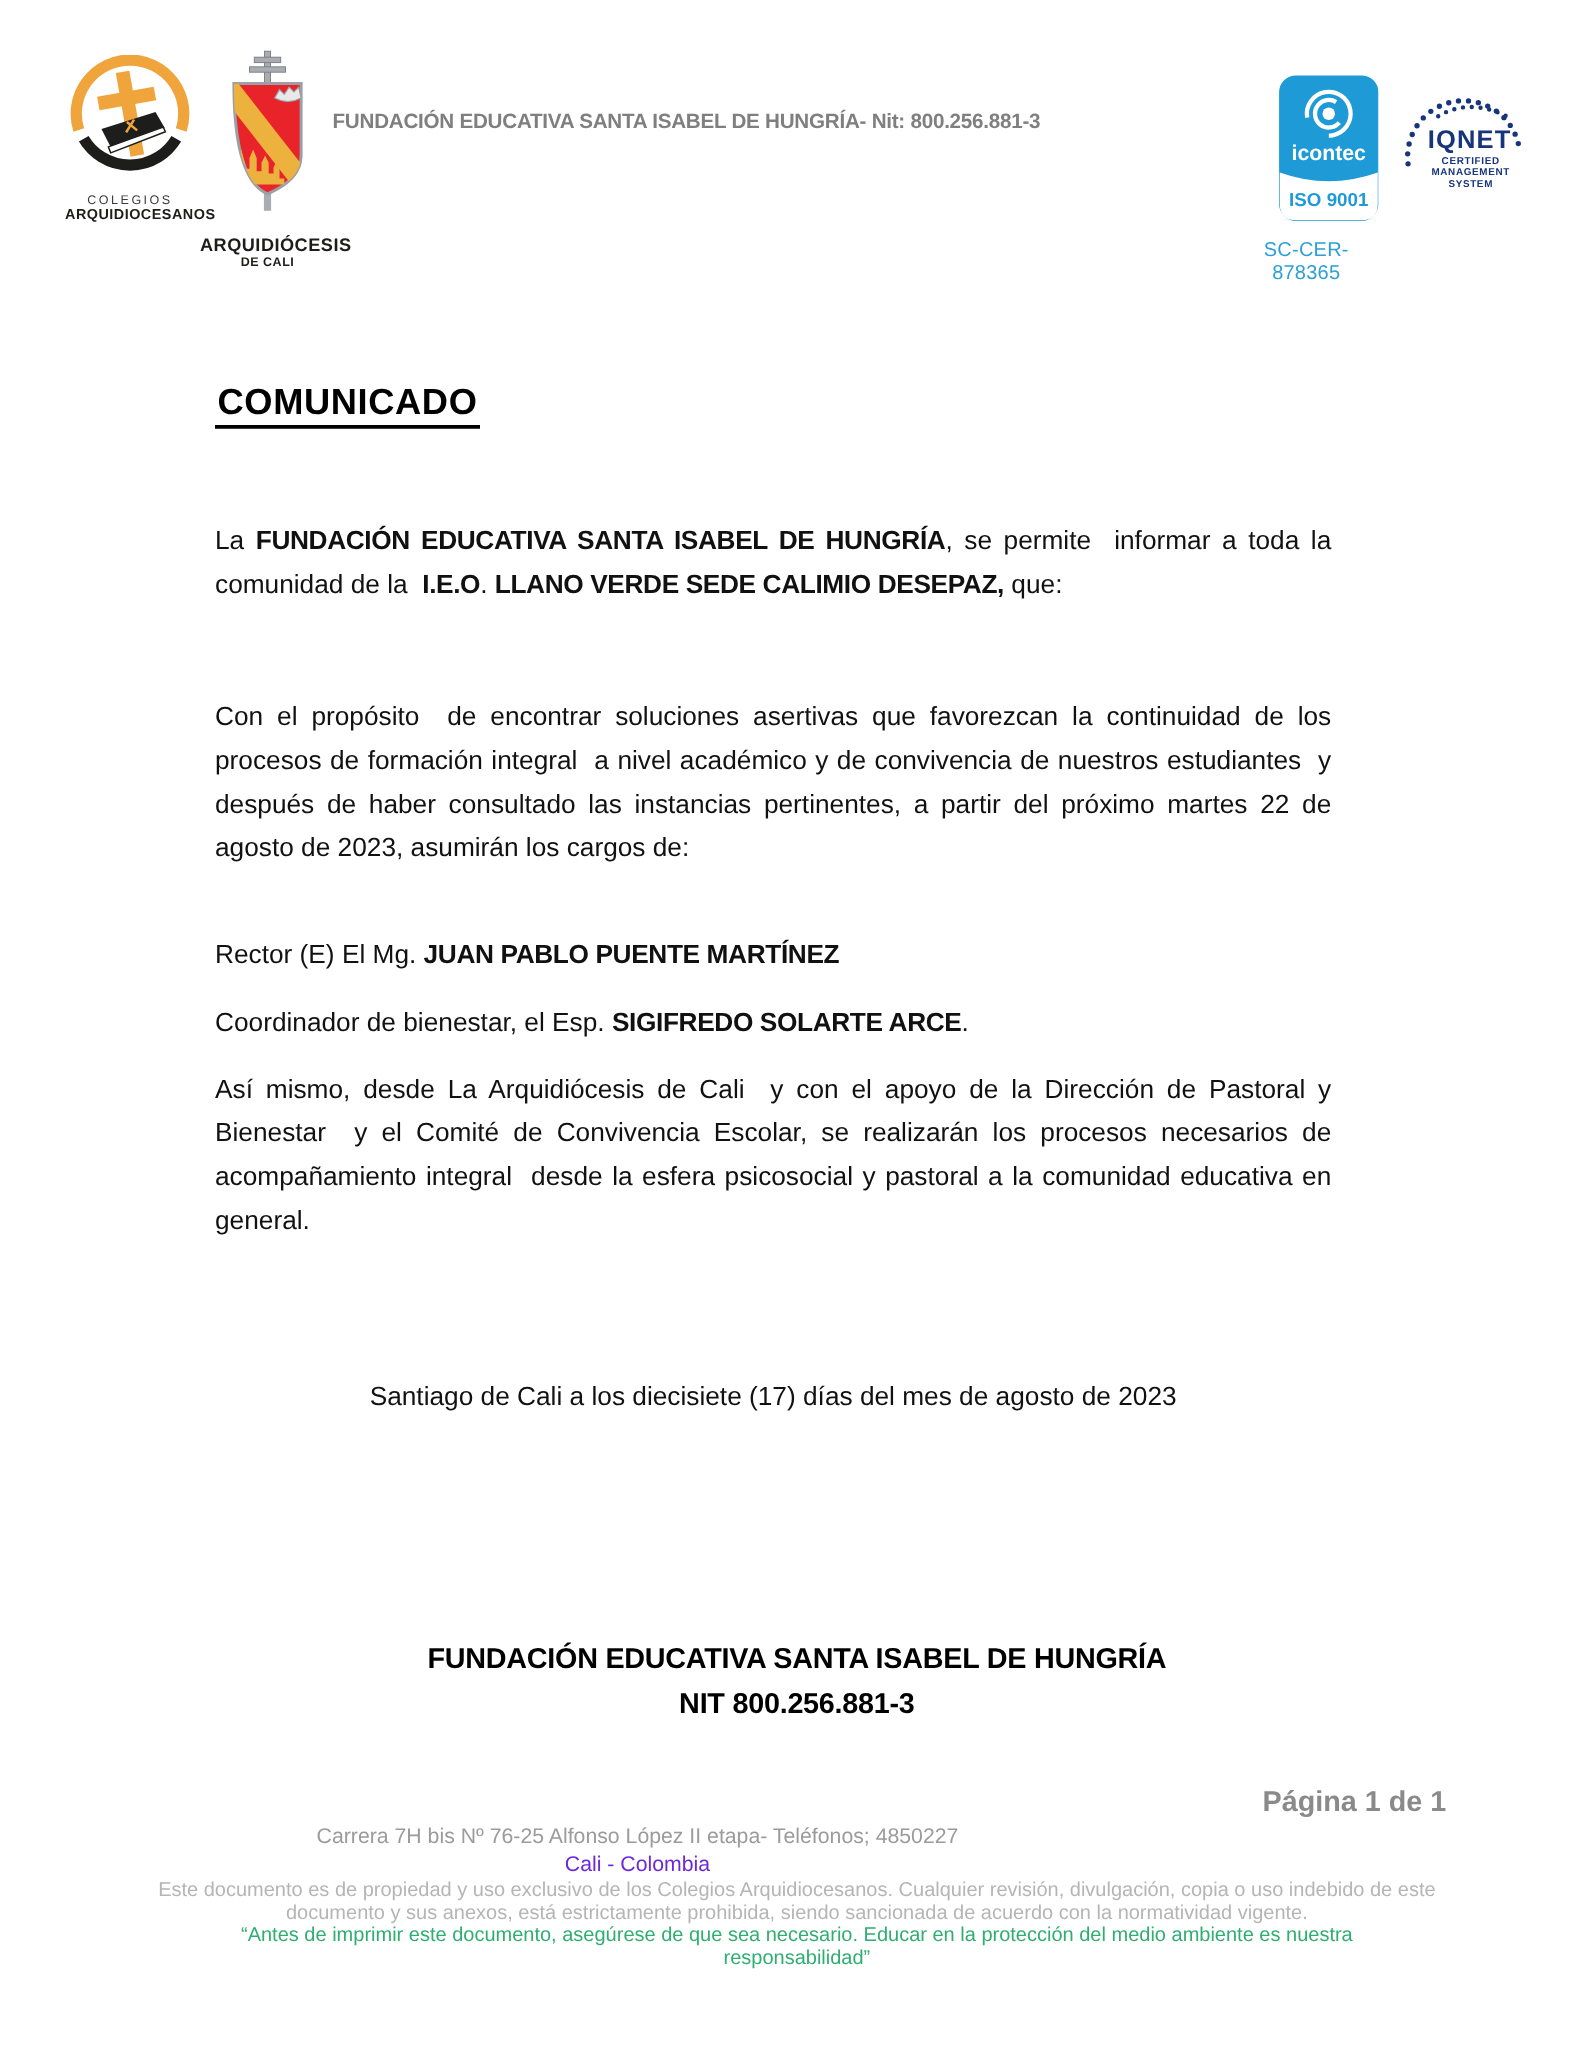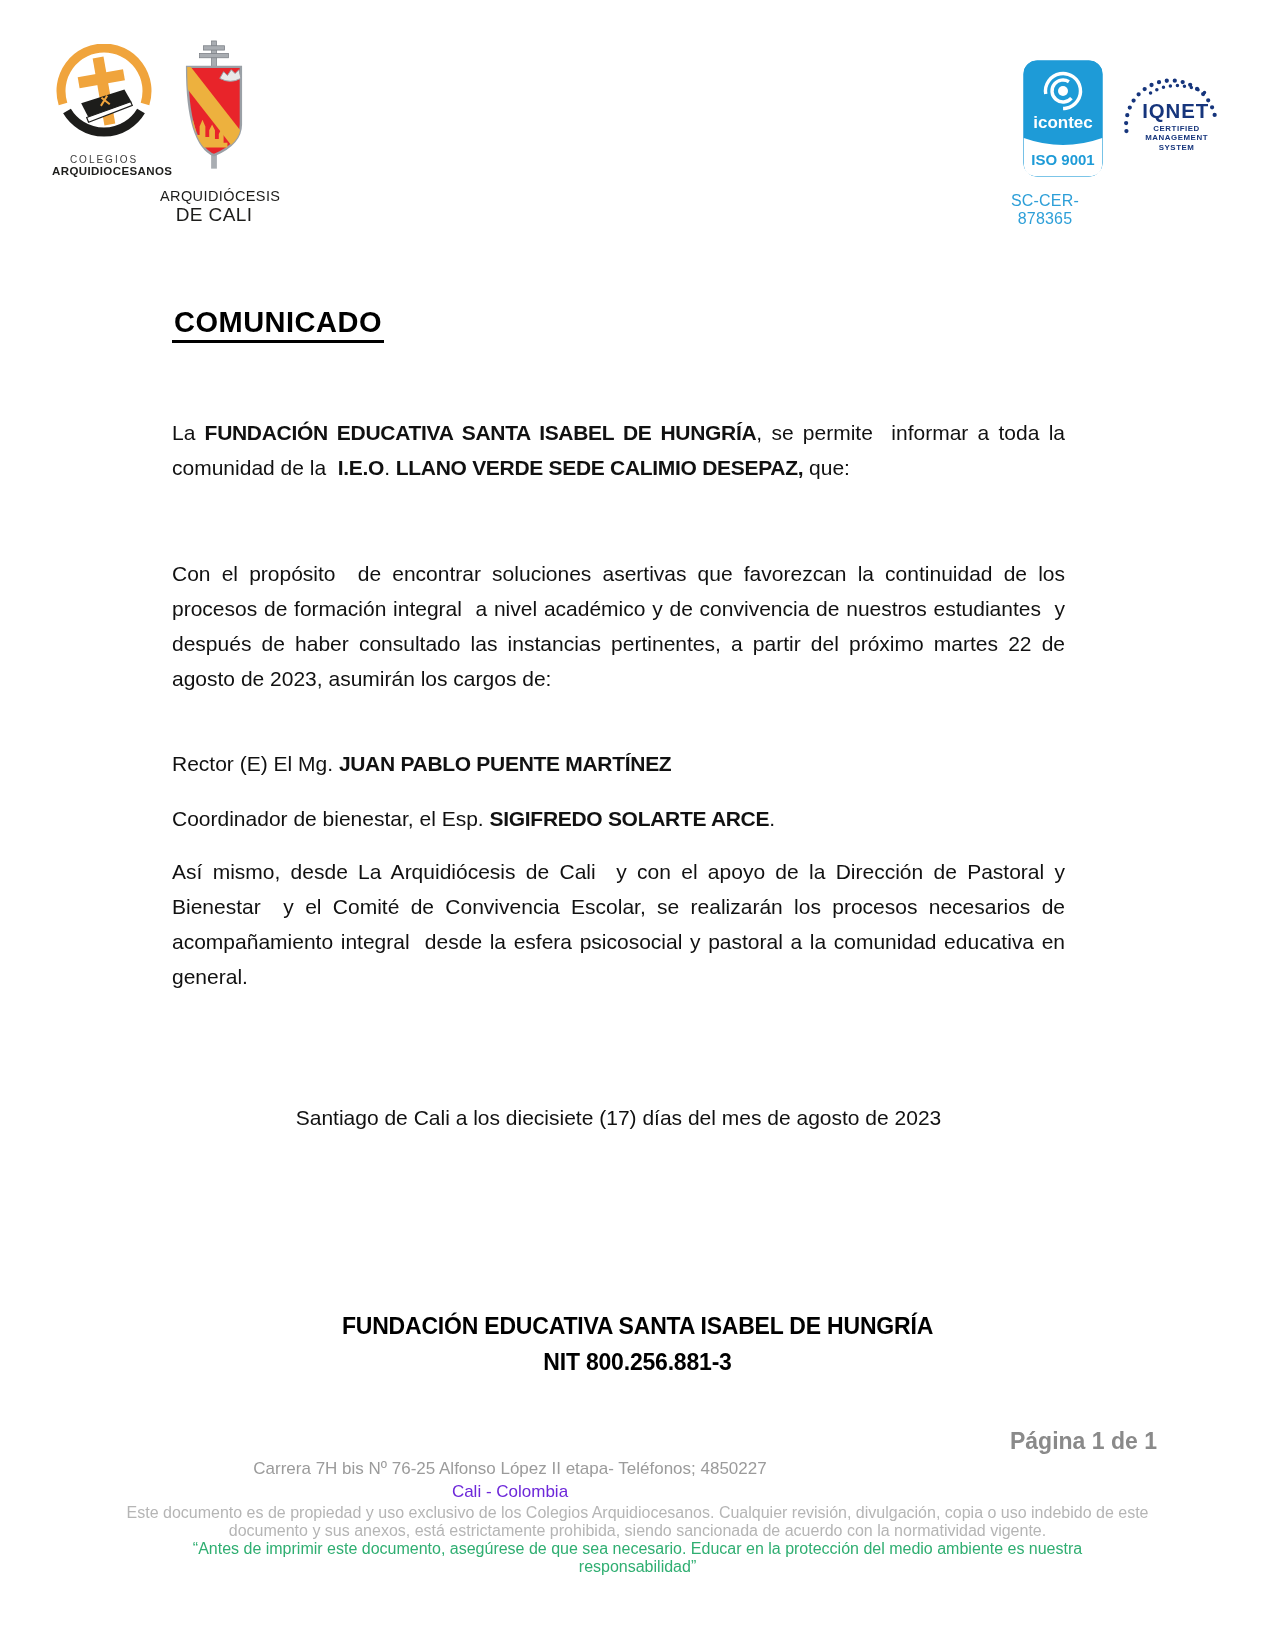--- a/index.html
+++ b/index.html
@@ -6,22 +6,22 @@
   html,body { background:#ffffff; }
   .page {
     position:relative; width:1275px; height:1650px; background:#ffffff;
     font-family:"Liberation Sans", sans-serif; color:#151515; overflow:hidden;
   }
   
   .logo-colegios { position:absolute; left:52px; top:44px; width:104px; text-align:center; }
   .logo-colegios .cap1 { margin-top:6px; font-size:10px; letter-spacing:2px; color:#3a3a3a; }
   .logo-colegios .cap2 { font-size:11.5px; font-weight:700; letter-spacing:.4px; color:#1d1d1b; }
   .logo-shield { position:absolute; left:160px; top:40px; width:108px; text-align:center; }
-  .logo-shield .cap1 { font-size:14.5px; font-weight:400; color:#1d1d1b; letter-spacing:.4px; }
-  .logo-shield .cap2 { font-size:19px; font-weight:400; color:#1d1d1b; letter-spacing:.4px; }
+  .logo-shield .cap1 { font-size:14.5px; font-weight:700; color:#1d1d1b; letter-spacing:.4px; }
+  .logo-shield .cap2 { font-size:10px; font-weight:700; color:#1d1d1b; letter-spacing:.4px; }
   .org-line {
     position:absolute; left:266px; top:88px; width:640px;
     font-size:16.5px; font-weight:700; color:#7f7f7f; letter-spacing:-.2px; white-space:nowrap;
   }
   .certs { position:absolute; left:985px; top:56px; width:250px; }
   .icontec-badge { position:absolute; left:38px; top:4px; }
   .iqnet-badge { position:absolute; left:134px; top:8px; }
   .cert-code { position:absolute; left:0px; top:136px; width:120px; text-align:center;
     font-size:16px; color:#2d9fd8; letter-spacing:.2px; }
   
@@ -84,20 +84,21 @@
       <g clip-path="url(#sh)">
         <rect x="41" y="5" width="17" height="140" fill="#edb13e" transform="rotate(-38 50 72)"></rect>
         <path d="M25 112 V94 l3 -11 3 11 v5 h4 v-9 l3 -7 3 7 v11 h4 v-7 l3 -6 3 6 v9 h4 v-5 l3 -6 2 6 v9 h4 V112 Z" fill="#edb13e"></path>
       </g>
       <path d="M56 40 l4 -7 4 4 4 -6 4 4 4 -4 2 9 q-11 6 -22 0 Z" fill="#e9e9e9" stroke="#9aa0a6" stroke-width="1"></path>
     </svg>
     <div class="cap1">ARQUIDIÓCESIS</div>
     <div class="cap2">DE CALI</div>
   </div>
 
+  <div class="org-line">FUNDACIÓN EDUCATIVA SANTA ISABEL DE HUNGRÍA- Nit: 800.256.881-3</div>
 
   <div class="certs">
     <svg class="icontec-badge" viewBox="0 0 80 117" width="80" height="117">
       <rect x="0.8" y="0.8" width="78.4" height="115.4" rx="13" fill="#1e9bd7" stroke="#1e9bd7"></rect>
       <path d="M0.8 78 Q40 92 79.2 78 L79.2 103 Q79.2 116.2 66 116.2 L14 116.2 Q0.8 116.2 0.8 103 Z" fill="#ffffff"></path>
       <g>
         <circle cx="40" cy="31" r="5" fill="#ffffff"></circle>
         <circle cx="40" cy="31" r="11" fill="none" stroke="#ffffff" stroke-width="3.4" stroke-dasharray="50 19" transform="rotate(40 40 31)"></circle>
         <circle cx="40" cy="31" r="17.5" fill="none" stroke="#ffffff" stroke-width="3.4" stroke-dasharray="85 25" transform="rotate(170 40 31)"></circle>
       </g>

